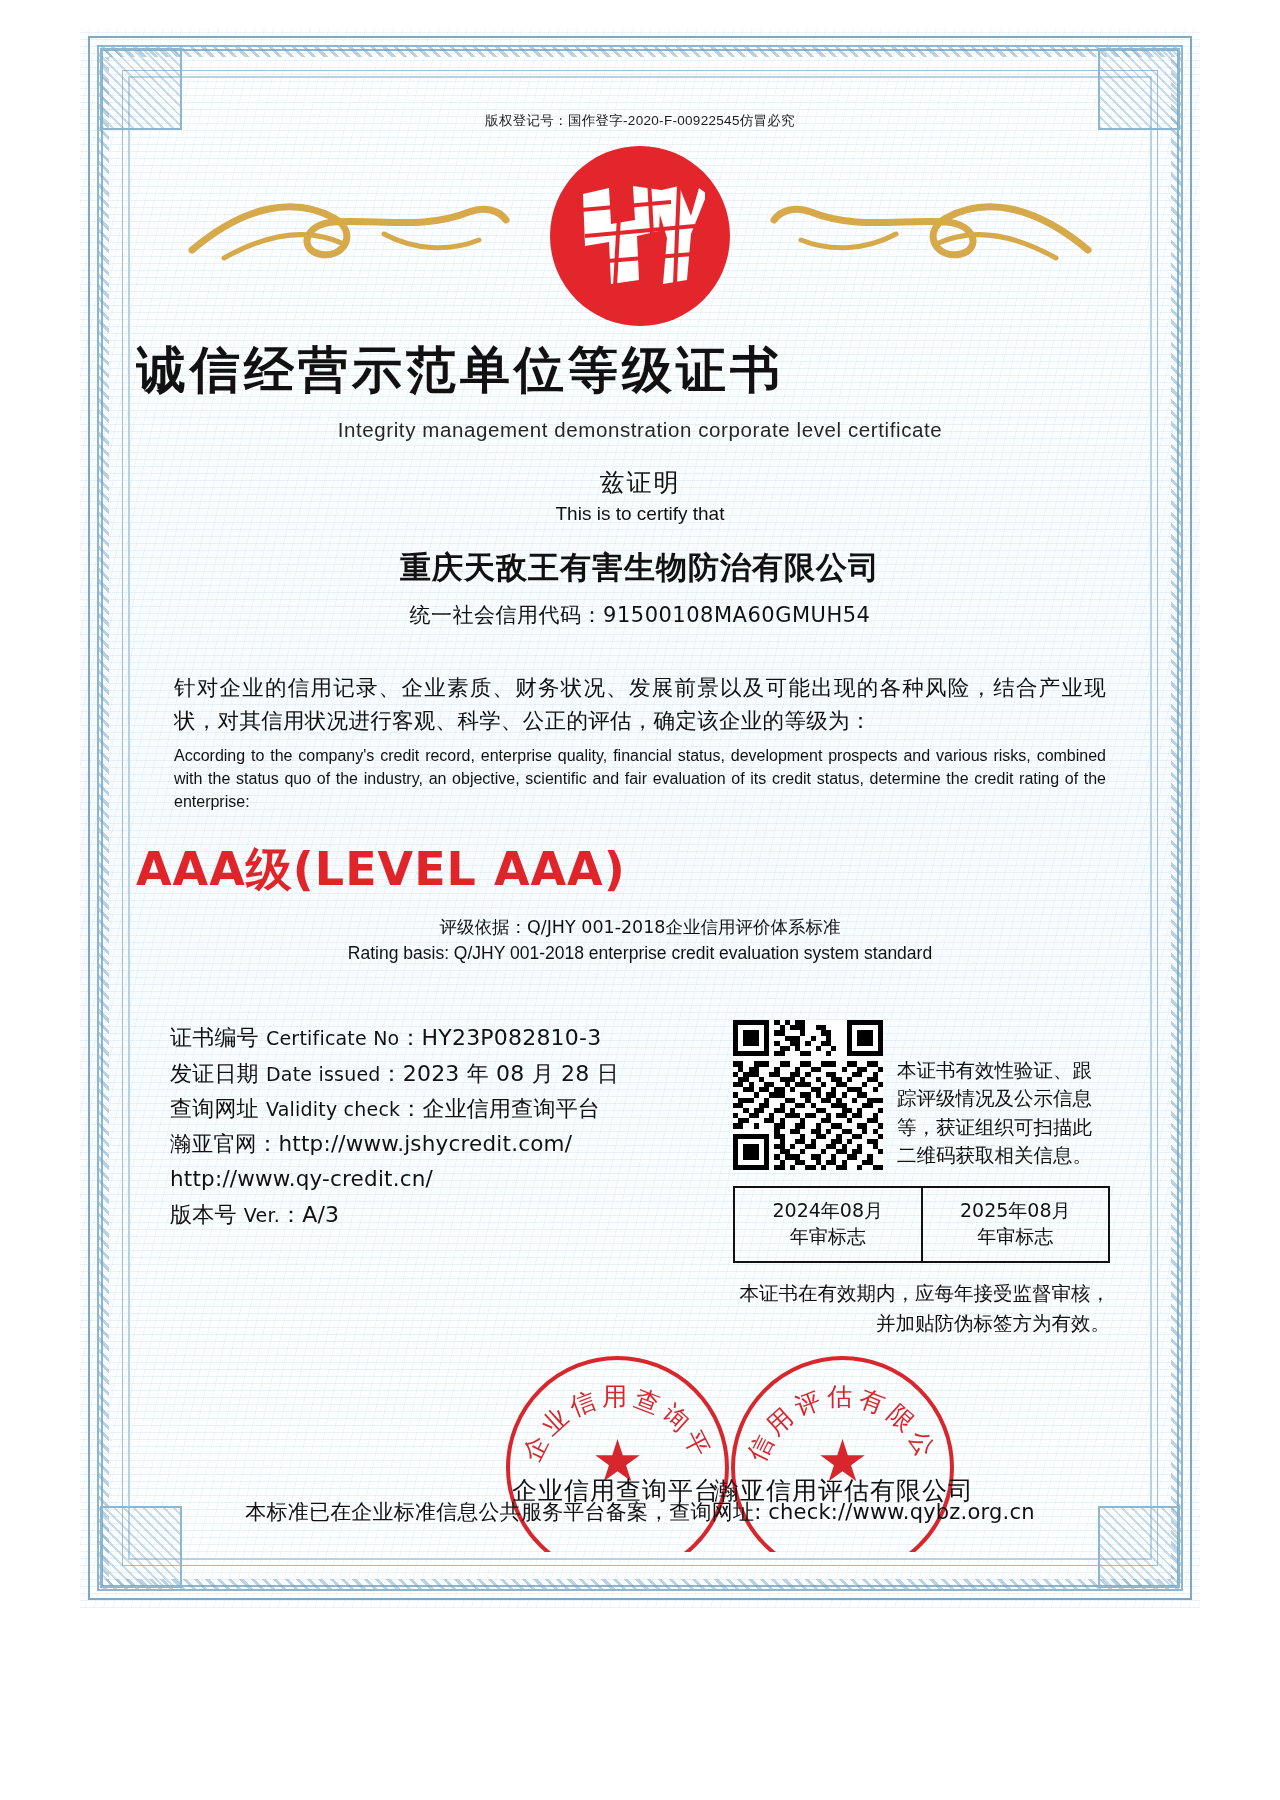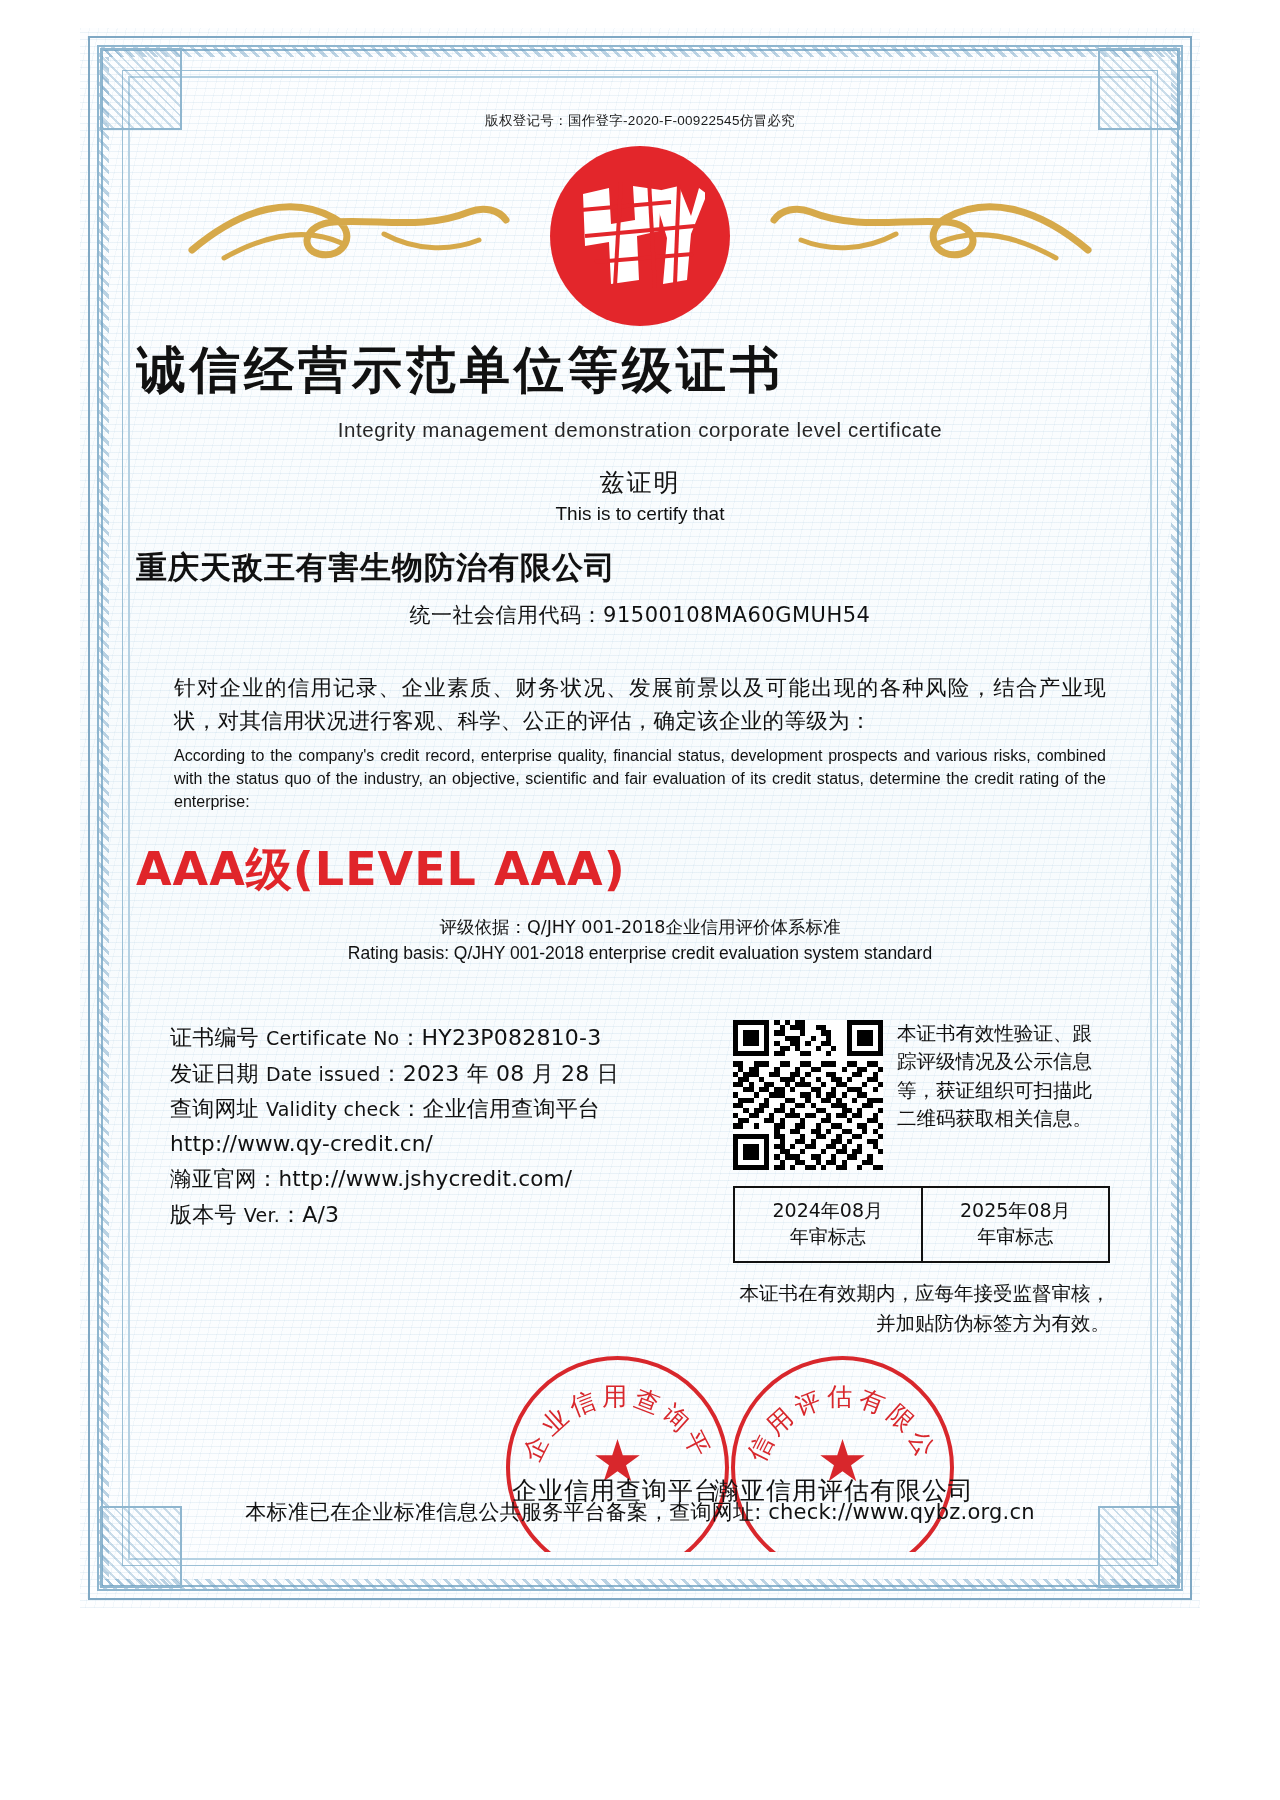--- a/index.html
+++ b/index.html
@@ -104,21 +104,21 @@
     margin-top:14px;
   }
   .certify-cn{
     text-align:center;font-size:25px;color:#111;margin-top:24px;letter-spacing:2px;
     font-family:"DejaVu Sans","Liberation Sans",sans-serif;
   }
   .certify-en{
     text-align:center;font-size:19px;color:#111;margin-top:4px;font-weight:normal;
   }
   .company{
-    text-align:left;font-size:31px;font-weight:bold;color:#111;margin-top:22px;letter-spacing:1px;
+    text-align:center;font-size:31px;font-weight:bold;color:#111;margin-top:22px;letter-spacing:1px;
     font-family:"DejaVu Sans","Liberation Sans",sans-serif;
   }
   .meta{
     text-align:center;font-size:21px;color:#111;margin-top:12px;letter-spacing:.5px;
     font-family:"DejaVu Sans","Liberation Sans",sans-serif;
   }
   .meta.second{margin-top:8px;}
 
   .para{
     margin:42px 38px 0 38px;
@@ -156,21 +156,21 @@
   .left-col{width:545px;}
   .row{
     font-size:22px;color:#111;line-height:1.62;letter-spacing:.2px;
     font-family:"DejaVu Sans","Liberation Sans",sans-serif;
     white-space:nowrap;
   }
   .row .lbl-en{font-size:19px;}
   .row.url{font-size:21.5px;}
 
   .right-col{flex:1;padding-left:18px;}
-  .qr-row{display:flex;align-items:flex-start;}
+  .qr-row{display:flex;align-items:flex-end;}
   .qr{
     width:150px;height:150px;
     background:#fff;
     flex:0 0 auto;
   }
   .qr-note{
     margin-left:14px;
     font-size:19.5px;line-height:1.45;color:#111;
     font-family:"DejaVu Sans","Liberation Sans",sans-serif;
   }
@@ -307,22 +307,22 @@
           <span class="lbl-en">Certificate No</span><span>：HY23P082810-3</span>
         </div>
         <div class="row">
           <span>发证日期</span>
           <span class="lbl-en">Date issued</span><span>：2023 年 08 月 28 日</span>
         </div>
         <div class="row">
           <span>查询网址</span>
           <span class="lbl-en">Validity check</span><span>：企业信用查询平台</span>
         </div>
+        <div class="row url">瀚亚官网：http://www.jshycredit.com/</div>
         <div class="row url">http://www.qy-credit.cn/</div>
-        <div class="row url">瀚亚官网：http://www.jshycredit.com/</div>
         <div class="row">
           <span>版本号</span>
           <span class="lbl-en">Ver.</span><span>：A/3</span>
         </div>
       </div>
 
       <div class="right-col">
         <div class="qr-row">
           <svg class="qr" viewBox="0 0 29 29" shape-rendering="crispEdges">
             <rect width="29" height="29" fill="#fff"></rect>

